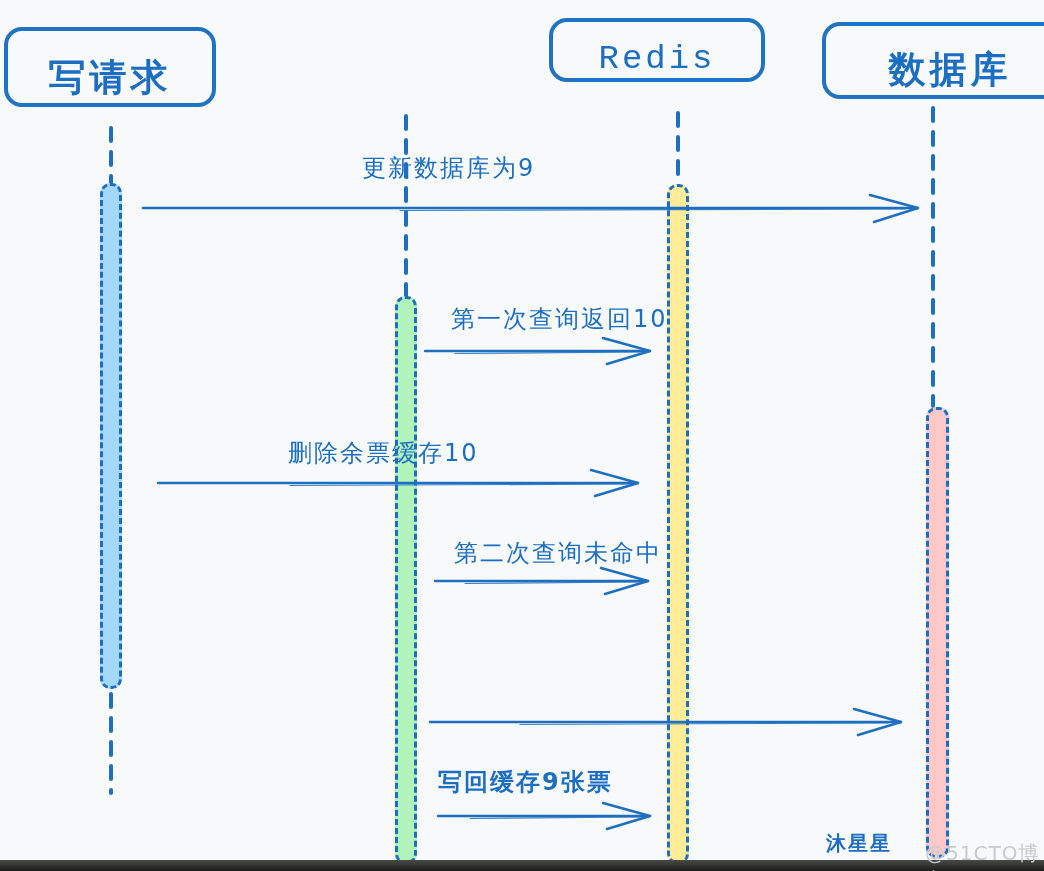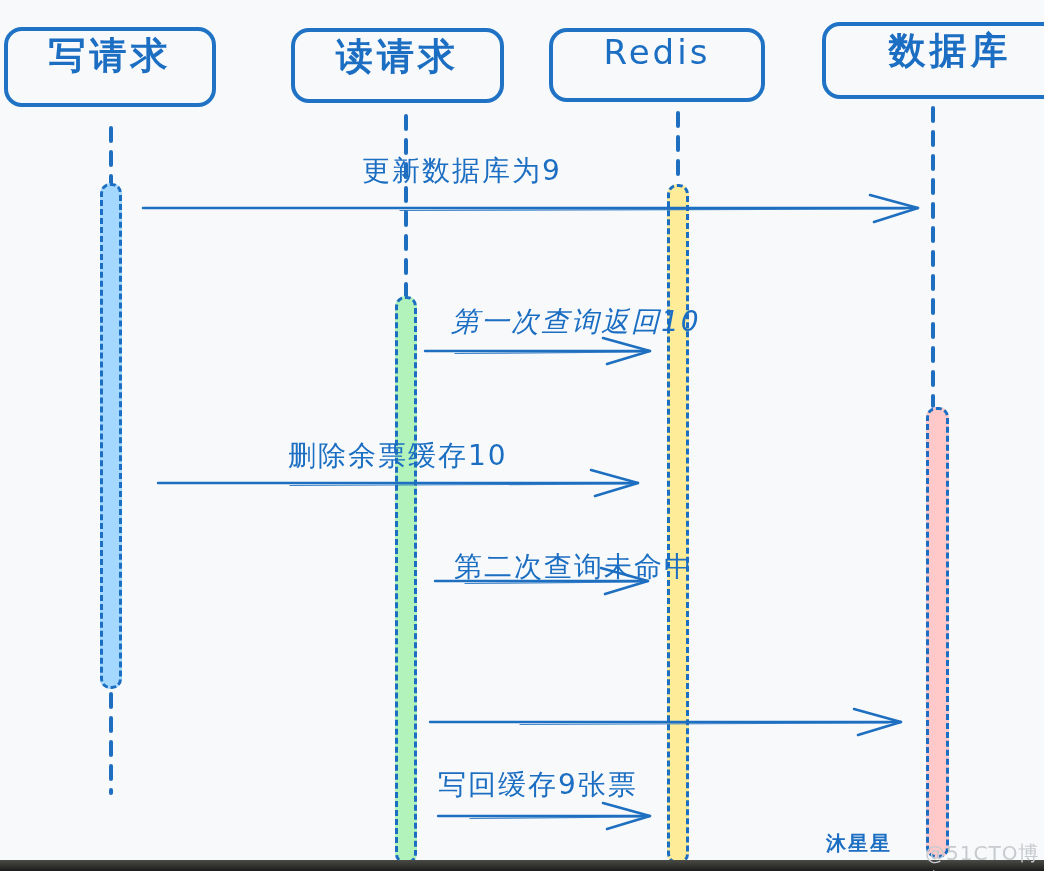--- a/index.html
+++ b/index.html
@@ -9,60 +9,60 @@
     background:#f7f9fb;
     overflow:hidden;
     font-family:"DejaVu Sans","Liberation Sans",sans-serif;
   }
   svg.layer{position:absolute;left:0;top:0;pointer-events:none;}
   
   .actor{
     position:absolute;
     border:4px solid #1f72c4;
     border-radius:18px;
-    display:flex;align-items:flex-start;justify-content:center;
+    display:flex;align-items:flex-end;justify-content:center;
     color:#1b6ec2;
     background:transparent;
     box-sizing:border-box;
     z-index:4;
   }
   .actor span{font-size:37px;font-weight:600;letter-spacing:4px;}
   #actor-write{left:4px;top:27px;width:212px;height:80px;}
   #actor-read{left:291px;top:28px;width:213px;height:75px;}
-  #actor-redis{left:549px;top:28px;width:216px;height:74px;}
+  #actor-redis{left:549px;top:18px;width:216px;height:64px;font-family:Liberation Mono, monospace;}
   #actor-redis span{font-size:34px;font-weight:500;letter-spacing:3px;}
   #actor-db{left:822px;top:22px;width:256px;height:77px;}
   
   .activation{
     position:absolute;
     box-sizing:border-box;
     border:3.5px dashed #1b6ec2;
     border-radius:10px;
     z-index:2;
   }
   #act-write{left:100px;top:183px;width:22px;height:506px;background:#a5d8ff;}
   #act-read{left:395px;top:296px;width:22px;height:568px;background:#b2f2bb;}
   #act-redis{left:667px;top:184px;width:22px;height:680px;background:#ffec99;}
   #act-db{left:926px;top:407px;width:23px;height:451px;background:#ffc9c9;}
   
   .msg-label{
     position:absolute;
     color:#1b6ec2;
-    font-size:28px;
+    font-size:24px;
     font-weight:500;
     white-space:nowrap;
     letter-spacing:2px;
     z-index:5;
   }
   #msg-0{left:362px;top:152px;}
-  #msg-1{left:451px;top:303px;font-style:italic;}
+  #msg-1{left:451px;top:303px;}
   #msg-2{left:288px;top:437px;}
-  #msg-3{left:454px;top:548px;}
+  #msg-3{left:454px;top:537px;}
   #msg-4{left:506px;top:671px;}
-  #msg-5{left:438px;top:766px;}
+  #msg-5{left:438px;top:766px;font-weight:bold;}
   
   .signature{
     position:absolute;left:826px;top:830px;
     color:#1b6ec2;font-size:20px;font-weight:600;letter-spacing:2px;
     z-index:7;
   }
   .watermark{
     position:absolute;left:925px;top:840px;
     color:#c7cace;font-size:20px;letter-spacing:1px;
     z-index:8;
@@ -84,23 +84,20 @@
       <path d="M111 128 V186"></path>
       <path d="M111 694 V793"></path>
       <path d="M406 116 V296"></path>
       <path d="M678 113 V184"></path>
       <path d="M933 108 V406"></path>
     </g>
   </svg>
 
   <div class="actor" id="actor-write">
     <span>写请求</span>
-  </div>
-  <div class="actor" id="actor-read">
-    <span>读请求</span>
   </div>
   <div class="actor" id="actor-redis">
     <span>Redis</span>
   </div>
   <div class="actor" id="actor-db">
     <span>数据库</span>
   </div>
 
   <div class="activation" id="act-write"></div>
   <div class="activation" id="act-read"></div>

